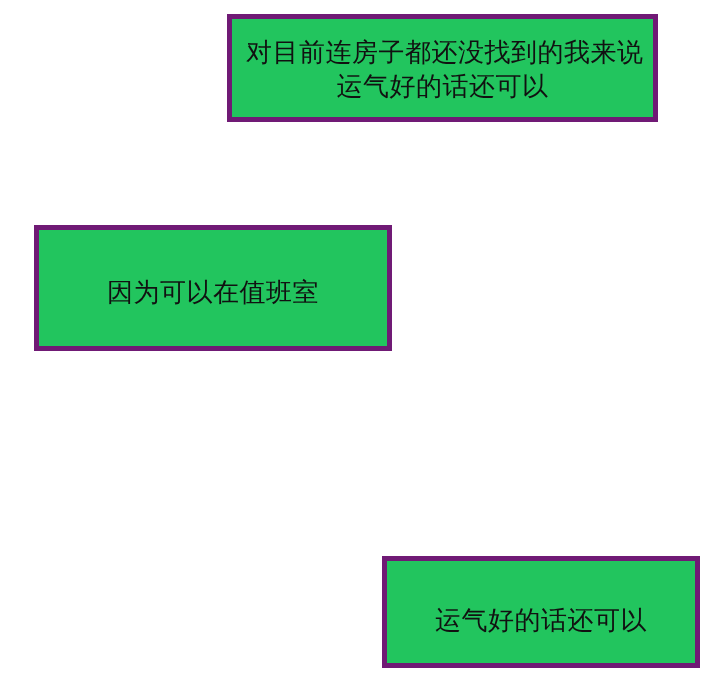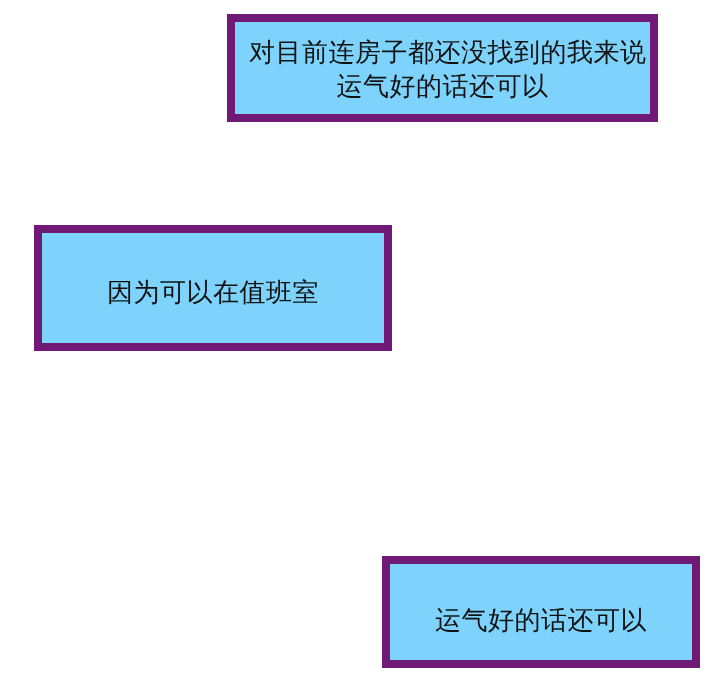--- a/index.html
+++ b/index.html
@@ -16,22 +16,22 @@
   }
   #comic-page {
     position: relative;
     width: 720px;
     height: 700px;
     background: #ffffff;
   }
   .dialogue-box {
     position: absolute;
     box-sizing: border-box;
-    background: #7dd3fc;
-    border: 8px solid #701a75;
+    background: #22c55e;
+    border: 5px solid #701a75;
     display: flex;
     flex-direction: column;
     justify-content: center;
     align-items: center;
   }
   .dialogue-line {
     display: block;
     width: 100%;
     text-align: center;
     color: #111111;

